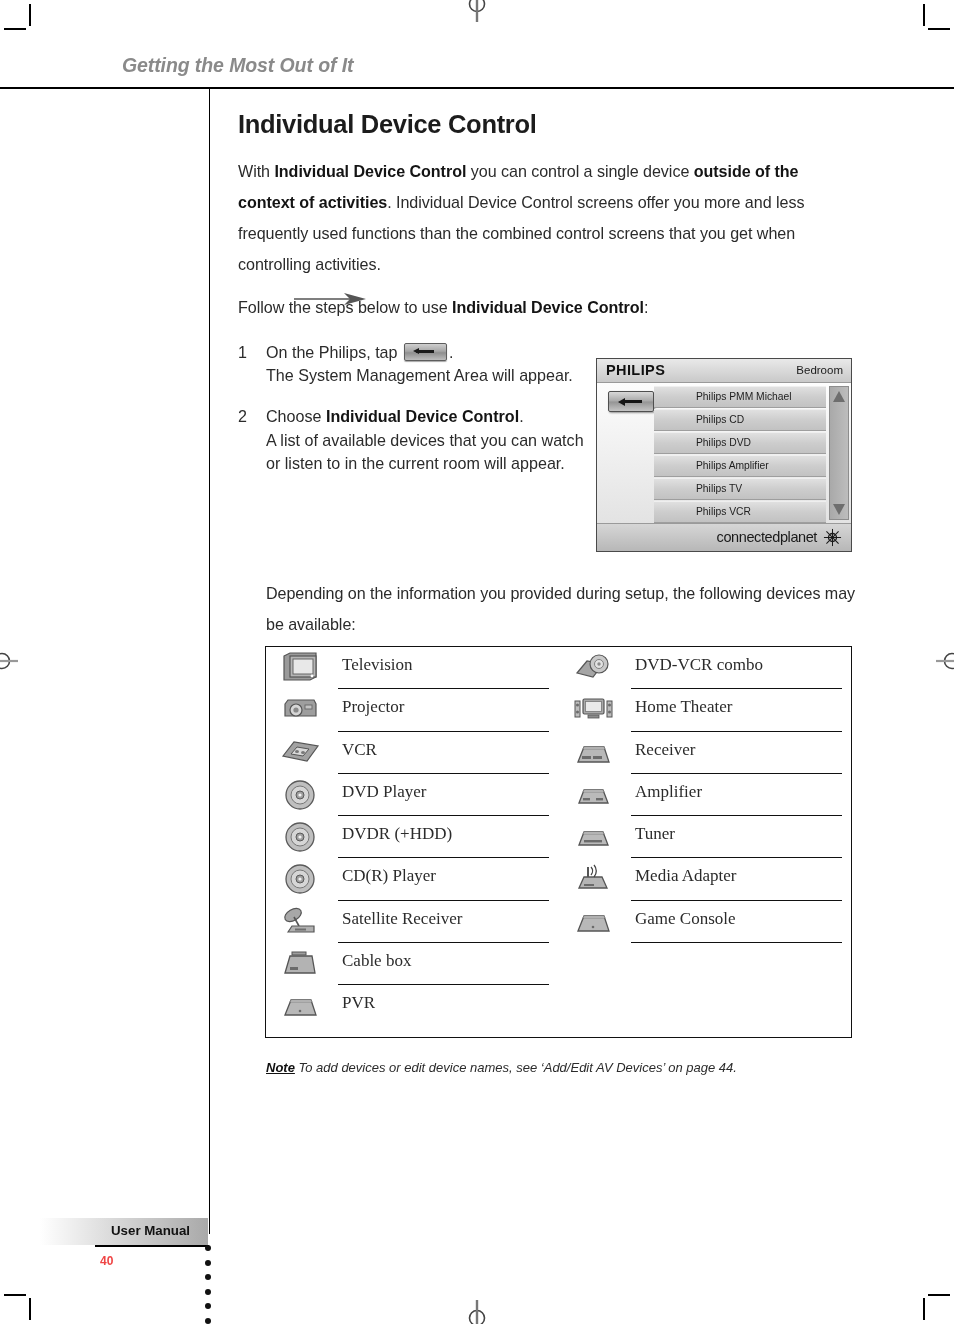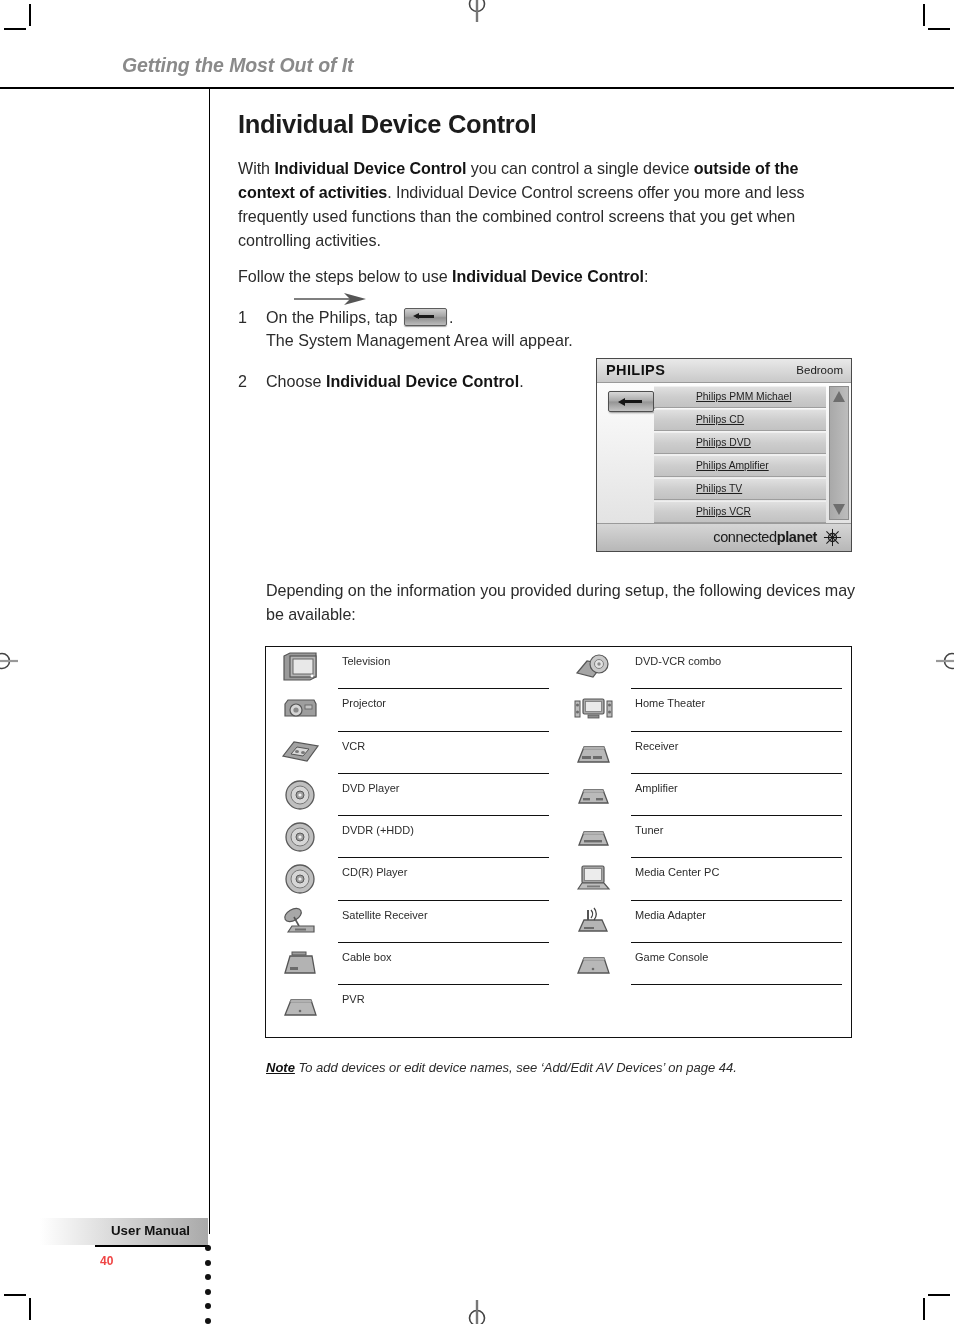--- a/index.html
+++ b/index.html
@@ -70,21 +70,21 @@
     margin: 0;
     font-size: 25.5px;
     font-weight: bold;
     color: #1c1c1c;
     letter-spacing: -0.3px;
     line-height: 1.1;
   }
   p.body {
     margin: 0;
     font-size: 16.1px;
-    line-height: 24px;
+    line-height: 31px;
     color: #2b2b2b;
     letter-spacing: -0.05px;
   }
   p.body b { font-weight: bold; color: #141414; }
   .gap-18 { height: 18px; }
   .gap-12 { height: 12px; }
 
   
   .step {
     position: relative;
@@ -219,21 +219,20 @@
     border-bottom: 1px solid #9e9e9e;
     box-sizing: border-box;
   }
   .dev-item span {
     position: absolute;
     left: 42px;
     top: 4px;
     font-size: 10.3px;
     color: #1e1e1e;
     white-space: nowrap;
-    text-decoration: underline;
   }
   .scrollbar {
     position: absolute;
     right: 2px; top: 3px;
     width: 20px; height: 134px;
     background: linear-gradient(to right, #a9a9a9, #bdbdbd);
     border: 1px solid #8d8d8d;
     box-sizing: border-box;
   }
   .scroll-up, .scroll-down {
@@ -260,21 +259,21 @@
     border-top: 1px solid #9a9a9a;
   }
   .cp-logo {
     position: absolute;
     right: 34px;
     top: 5px;
     font-size: 14.5px;
     color: #1a1a1a;
     letter-spacing: -0.4px;
   }
-  .cp-logo b { font-weight: bold; }
+  .cp-logo b { font-weight: normal; }
   .cp-star {
     position: absolute;
     right: 9px;
     top: 4px;
     width: 19px;
     height: 19px;
   }
 
   
   .dev-table {
@@ -302,23 +301,24 @@
     position: absolute;
     left: 12px;
     top: 4px;
     width: 44px;
     height: 34px;
   }
   .dev-row .lbl {
     position: absolute;
     left: 76px;
     top: 8px;
-    font-size: 11px;
+    font-size: 17px;
     color: #2b2b2b;
     white-space: nowrap;
+    font-family: Liberation Serif, serif;
   }
   .dev-row .ln {
     position: absolute;
     left: 72px;
     right: 10px;
     bottom: 0;
     height: 1px;
     background: #111;
   }
 
@@ -443,20 +443,21 @@
         <span>The System Management Area will appear.</span>
       </div>
     </div>
 
     <div class="gap-18"></div>
 
     <div class="step step2row">
       <span class="num">2</span>
       <div class="txt step2-text">
         <span>Choose </span><b>Individual Device Control</b><span>.</span><br>
+        <span>A list of available devices that you can watch or listen to in the current room will appear.</span>
       </div>
     </div>
 
   </div>
 
   <svg class="pointer-arrow" viewBox="0 0 72 14">
     <line x1="0" y1="7" x2="56" y2="7" stroke="#555" stroke-width="1.6"></line>
     <polygon points="50,1 72,7 50,13 56,7" fill="#555"></polygon>
   </svg>
 
@@ -664,30 +665,20 @@
       <div class="dev-row">
         <svg class="ic" viewBox="0 0 44 34">
           <path d="M8 25 L13 12 L32 12 L37 25 Z" fill="#bababa" stroke="#555" stroke-width="1.3"></path>
           <path d="M13 12 L32 12 L33 14 L12 14 Z" fill="#d4d4d4" stroke="#777" stroke-width="0.7"></path>
           <rect x="13" y="20" width="18" height="2.4" fill="#6b6b6b"></rect>
         </svg>
         <span class="lbl">Tuner</span>
         <div class="ln"></div>
       </div>
 
-      <div class="dev-row">
-        <svg class="ic" viewBox="0 0 44 34">
-          <rect x="11" y="4" width="22" height="17" rx="1.5" fill="#a5a5a5" stroke="#555" stroke-width="1.2"></rect>
-          <rect x="13.5" y="6.5" width="17" height="12" fill="#ececec" stroke="#777" stroke-width="0.8"></rect>
-          <path d="M7 27 L11 21 L33 21 L38 27 Z" fill="#bdbdbd" stroke="#555" stroke-width="1.2"></path>
-          <rect x="16" y="23.5" width="13" height="1.8" fill="#7a7a7a"></rect>
-        </svg>
-        <span class="lbl">Media Center PC</span>
-        <div class="ln"></div>
-      </div>
 
       <div class="dev-row">
         <svg class="ic" viewBox="0 0 44 34">
           <path d="M8 26 L13 15 L31 15 L36 26 Z" fill="#b5b5b5" stroke="#555" stroke-width="1.3"></path>
           <rect x="13" y="22" width="10" height="2" fill="#6b6b6b"></rect>
           <line x1="17" y1="15" x2="17" y2="5" stroke="#555" stroke-width="2"></line>
           <path d="M20 5 A6 6 0 0 1 20 13" fill="none" stroke="#444" stroke-width="1.3"></path>
           <path d="M23 3 A9 9 0 0 1 23 15" fill="none" stroke="#444" stroke-width="1.3"></path>
         </svg>
         <span class="lbl">Media Adapter</span>

